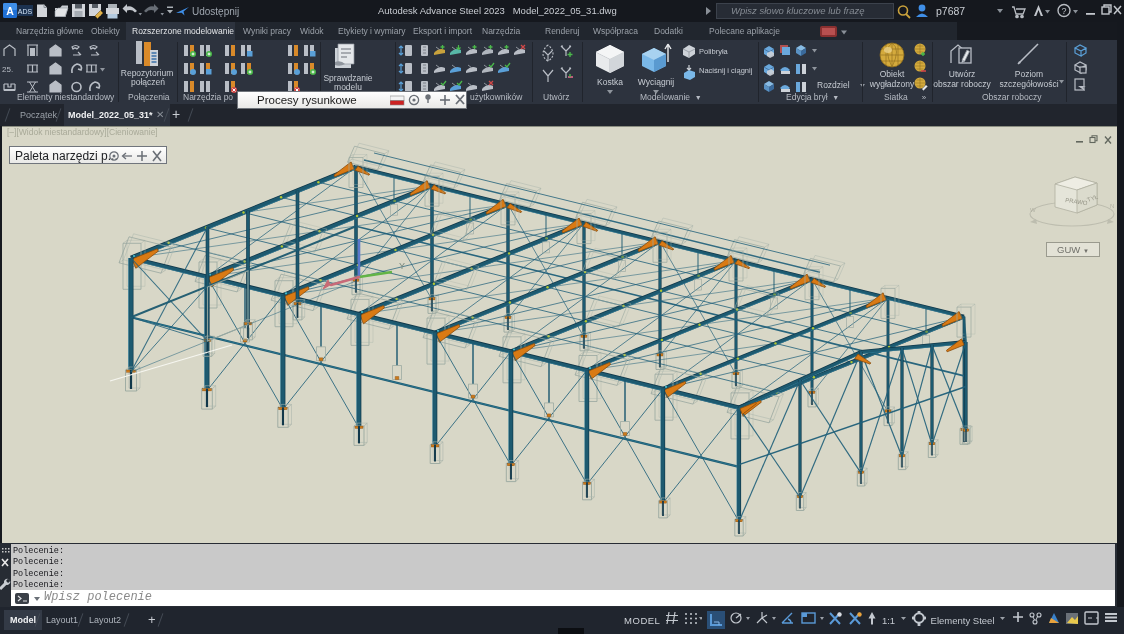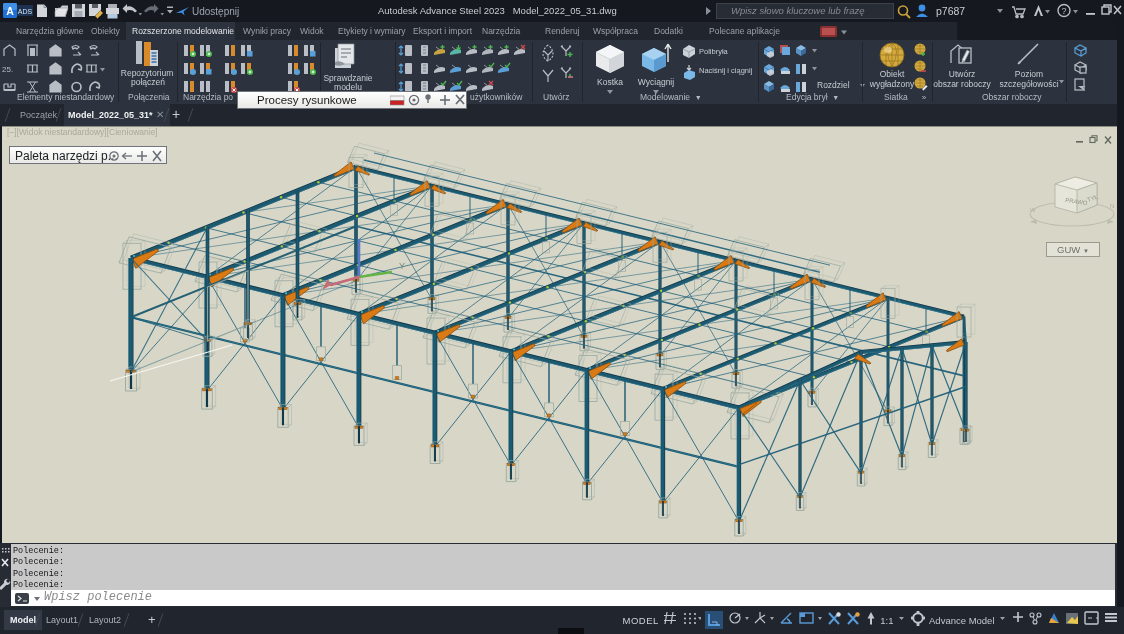--- a/index.html
+++ b/index.html
@@ -1403,21 +1403,21 @@
             <circle r="4.8" fill="none" stroke="#c3c8cf" stroke-width="2"></circle>
             <circle r="1.8" fill="#20252e"></circle>
             <g fill="#c3c8cf">
               <rect x="-1.4" y="-8" width="2.8" height="3"></rect>
               <rect x="-1.4" y="5" width="2.8" height="3"></rect>
               <rect x="-8" y="-1.4" width="3" height="2.8"></rect>
               <rect x="5" y="-1.4" width="3" height="2.8"></rect>
             </g>
           </g>
         </svg>
-        <span>Advance Model</span>
+        <span>Elementy Steel</span>
         <svg class="sic" width="8" height="14">
           <path d="M1 6 l5 0 -2.5 3 z" fill="#9aa0a8"></path>
         </svg>
         <svg class="sic" width="12" height="12">
           <path d="M6 1 V11 M1 6 H11" stroke="#c3c8cf" stroke-width="1.6"></path>
         </svg>
         <svg class="sic" width="14" height="13">
           <circle cx="4" cy="4" r="2" fill="none" stroke="#c3c8cf" stroke-width="1.1"></circle>
           <circle cx="11" cy="4" r="2" fill="none" stroke="#c3c8cf" stroke-width="1.1"></circle>
           <circle cx="7" cy="11" r="2" fill="none" stroke="#c3c8cf" stroke-width="1.1"></circle>

